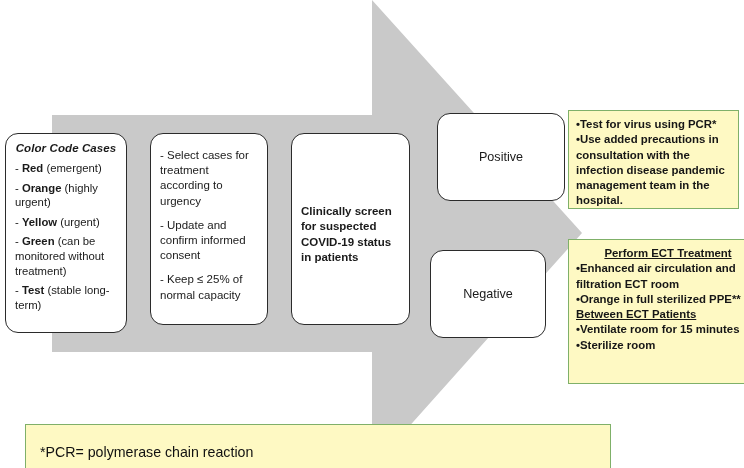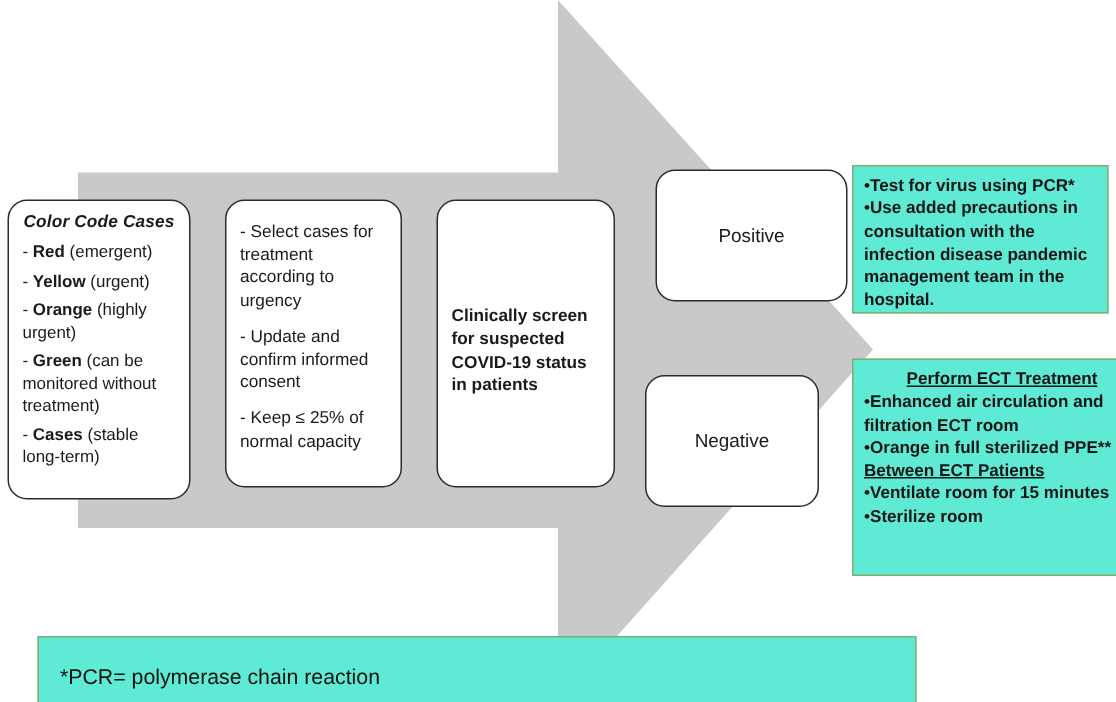--- a/index.html
+++ b/index.html
@@ -58,21 +58,21 @@
   #box-negative{left:430px;top:250px;width:116px;height:88px;}
   .decision-label{
     position:absolute;left:0;right:0;top:50%;
     transform:translateY(-50%);
     text-align:center;font-size:12.6px;color:#1a1a1a;
   }
 
   
   .gbox{
     position:absolute;
-    background:#5eead4;
+    background:#fef9c3;
     border:1.2px solid #7fb069;
     box-sizing:border-box;
     color:#161616;
     padding-left:12px;
   }
   #box-pcr{left:568px;top:110px;width:171px;height:99px;}
   #box-pcr .ginner{position:absolute;left:7px;right:5px;top:6px;}
   #box-ect{left:568px;top:239px;width:198px;height:145px;}
   #box-ect .ginner{position:absolute;left:7px;right:5px;top:6px;}
 
@@ -100,30 +100,30 @@
     <path d="M52,115 L372,115 L372,0 L582,233 L372,468 L372,352 L52,352 Z" fill="#c9c9c9"></path>
   </svg>
 
   <div class="pbox" id="box-color-code">
     <div class="inner">
       <p class="cc-title">Color Code Cases</p>
       <p class="cc-item">
         <span>- </span><b>Red</b><span> (emergent)</span>
       </p>
       <p class="cc-item">
-        <span>- </span><b>Yellow</b><span> (urgent)</span>
+        <span>- </span><b>Orange</b><span> (highly urgent)</span>
       </p>
       <p class="cc-item">
-        <span>- </span><b>Orange</b><span> (highly urgent)</span>
+        <span>- </span><b>Yellow</b><span> (urgent)</span>
       </p>
       <p class="cc-item">
         <span>- </span><b>Green</b><span> (can be monitored without treatment)</span>
       </p>
       <p class="cc-item">
-        <span>- </span><b>Cases</b><span> (stable long-term)</span>
+        <span>- </span><b>Test</b><span> (stable long-term)</span>
       </p>
     </div>
   </div>
 
   <div class="pbox" id="box-select">
     <div class="inner">
       <p class="bullet-line">- Select cases for treatment according to urgency</p>
       <p class="bullet-line">- Update and confirm informed consent</p>
       <p class="bullet-line">- Keep ≤ 25% of normal capacity</p>
     </div>

